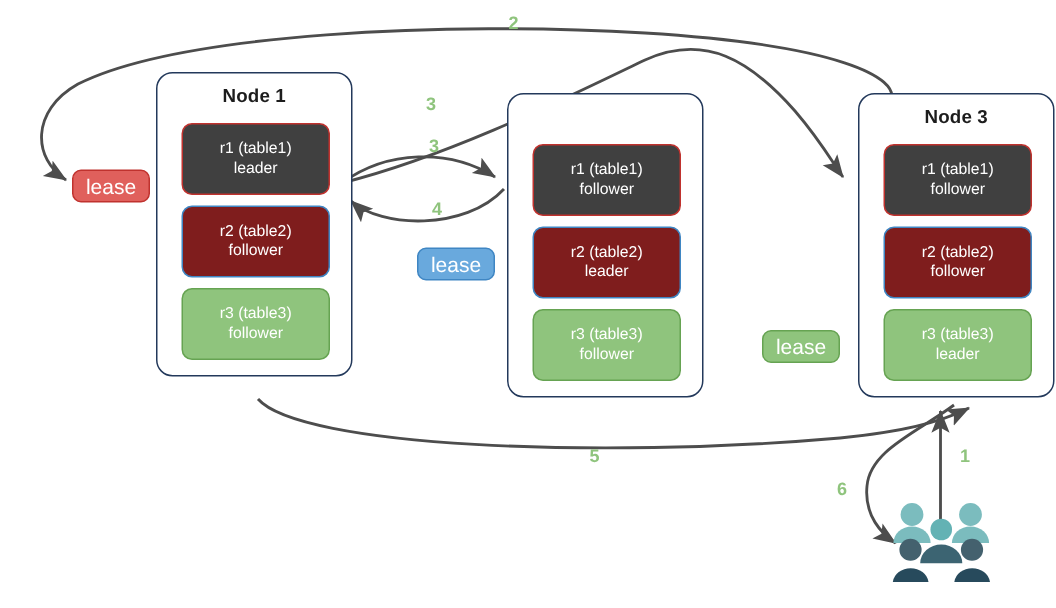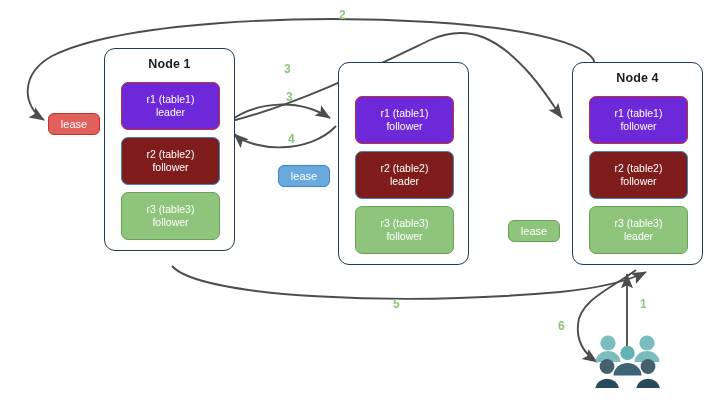--- a/index.html
+++ b/index.html
@@ -54,30 +54,30 @@
     display: flex;
     flex-direction: column;
     align-items: center;
     justify-content: center;
     color: #ffffff;
     font-size: 10.5px;
     line-height: 13.5px;
     text-align: center;
   }
   .replica .l1, .replica .l2 { display: block; }
-  .rep-red   { background: #6d28d9; border: 1.3px solid #c0322e; }
+  .rep-red   { background: #404040; border: 1.3px solid #c0322e; }
   .rep-blue  { background: #7f1d1d; border: 1.3px solid #3f86c3; }
   .rep-green { background: #8fc47d; border: 1.3px solid #66a352; }
 
   .lease {
     position: absolute;
     box-sizing: border-box;
     border-radius: 6px;
     color: #ffffff;
-    font-size: 11px;
+    font-size: 14px;
     display: flex;
     align-items: center;
     justify-content: center;
     z-index: 4;
     height: 22px;
   }
   .lease-red   { background: #e0605c; border: 1.4px solid #c0322e; }
   .lease-blue  { background: #69a9dd; border: 1.4px solid #3f86c3; }
   .lease-green { background: #8fc47d; border: 1.4px solid #66a352; }
 
@@ -164,21 +164,21 @@
       <span class="l1">r2 (table2)</span>
       <span class="l2">leader</span>
     </div>
     <div class="replica rep-green" style="top:143px;">
       <span class="l1">r3 (table3)</span>
       <span class="l2">follower</span>
     </div>
   </div>
 
   <div class="node-box" style="left:572px; top:62px; width:131px; height:203px;">
-    <div class="node-title">Node 4</div>
+    <div class="node-title">Node 3</div>
     <div class="replica rep-red" style="top:33px;">
       <span class="l1">r1 (table1)</span>
       <span class="l2">follower</span>
     </div>
     <div class="replica rep-blue" style="top:88px;">
       <span class="l1">r2 (table2)</span>
       <span class="l2">follower</span>
     </div>
     <div class="replica rep-green" style="top:143px;">
       <span class="l1">r3 (table3)</span>

